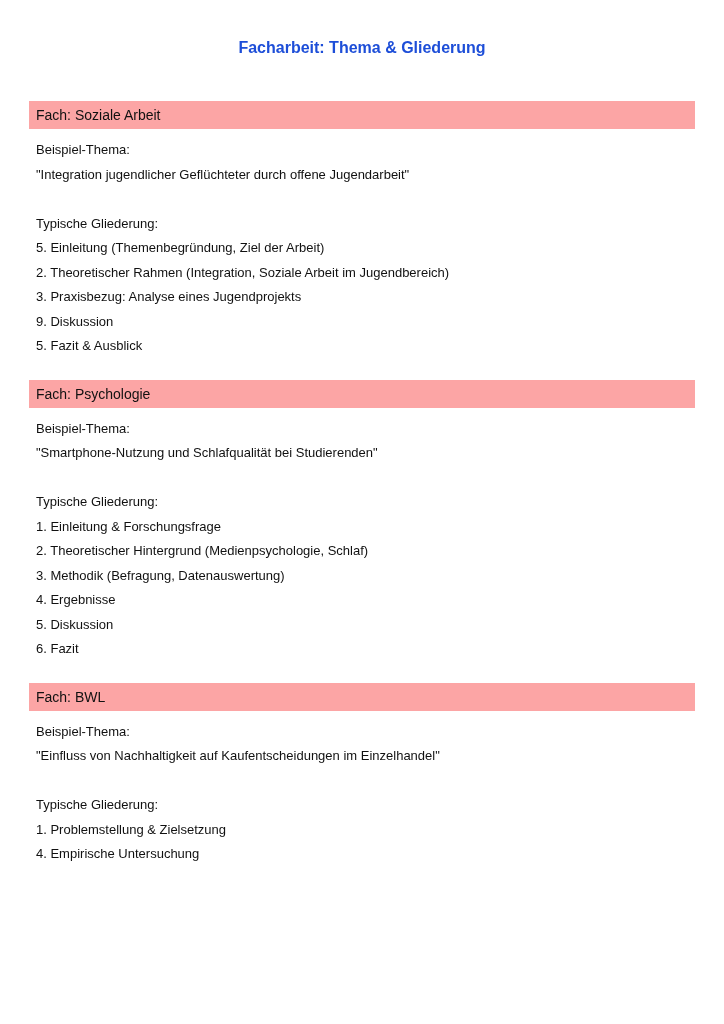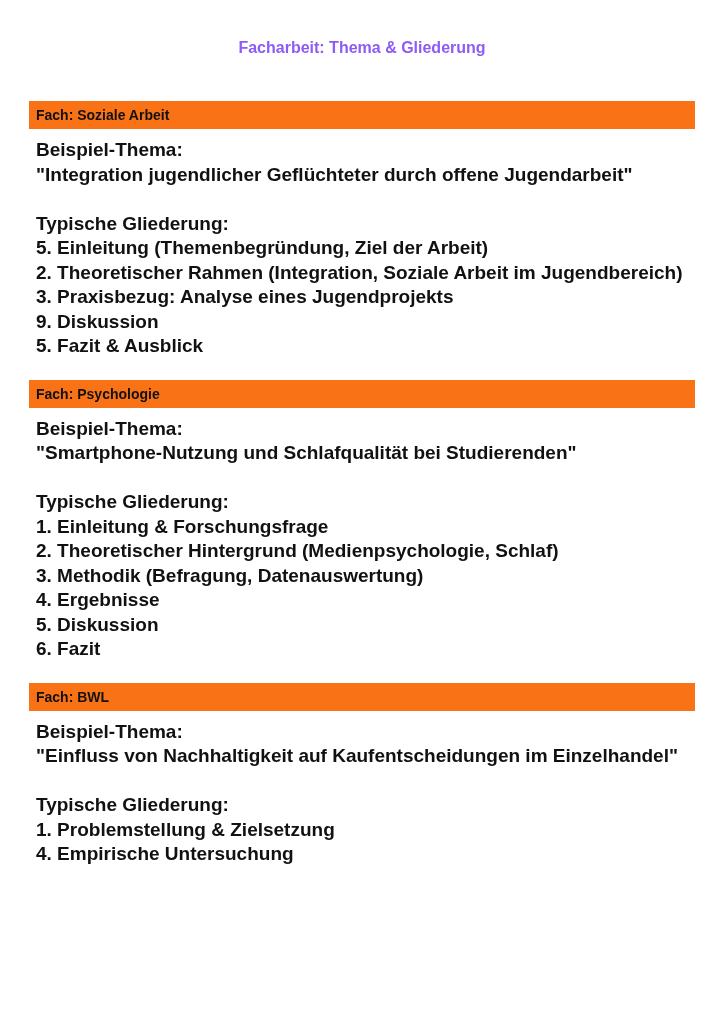--- a/index.html
+++ b/index.html
@@ -18,38 +18,37 @@
     overflow: hidden;
     font-family: "Liberation Sans", sans-serif;
     color: #111111;
   }
   .doc-title {
     margin: 0;
     font-size: 16px;
     line-height: 20px;
     font-weight: bold;
     text-align: center;
-    color: #8b5cf6;
+    color: #1d4ed8;
   }
   .sec-header {
     margin: 21px 29px 9px 29px;
-    background: #f97316;
+    background: #fca5a5;
     height: 28px;
     line-height: 28px;
     padding-left: 7px;
     font-size: 14px;
-    font-weight: bold;
+    font-weight: normal;
   }
   .subject.first .sec-header {
     margin-top: 43px;
   }
   .sec-body {
     padding: 0 36px;
-    font-size: 19px;
-    font-weight: bold;
+    font-size: 13px;
   }
   .line {
     margin: 0;
     line-height: 24.5px;
     min-height: 24.5px;
     white-space: nowrap;
   }
 </style>
 </head>
 <body>

